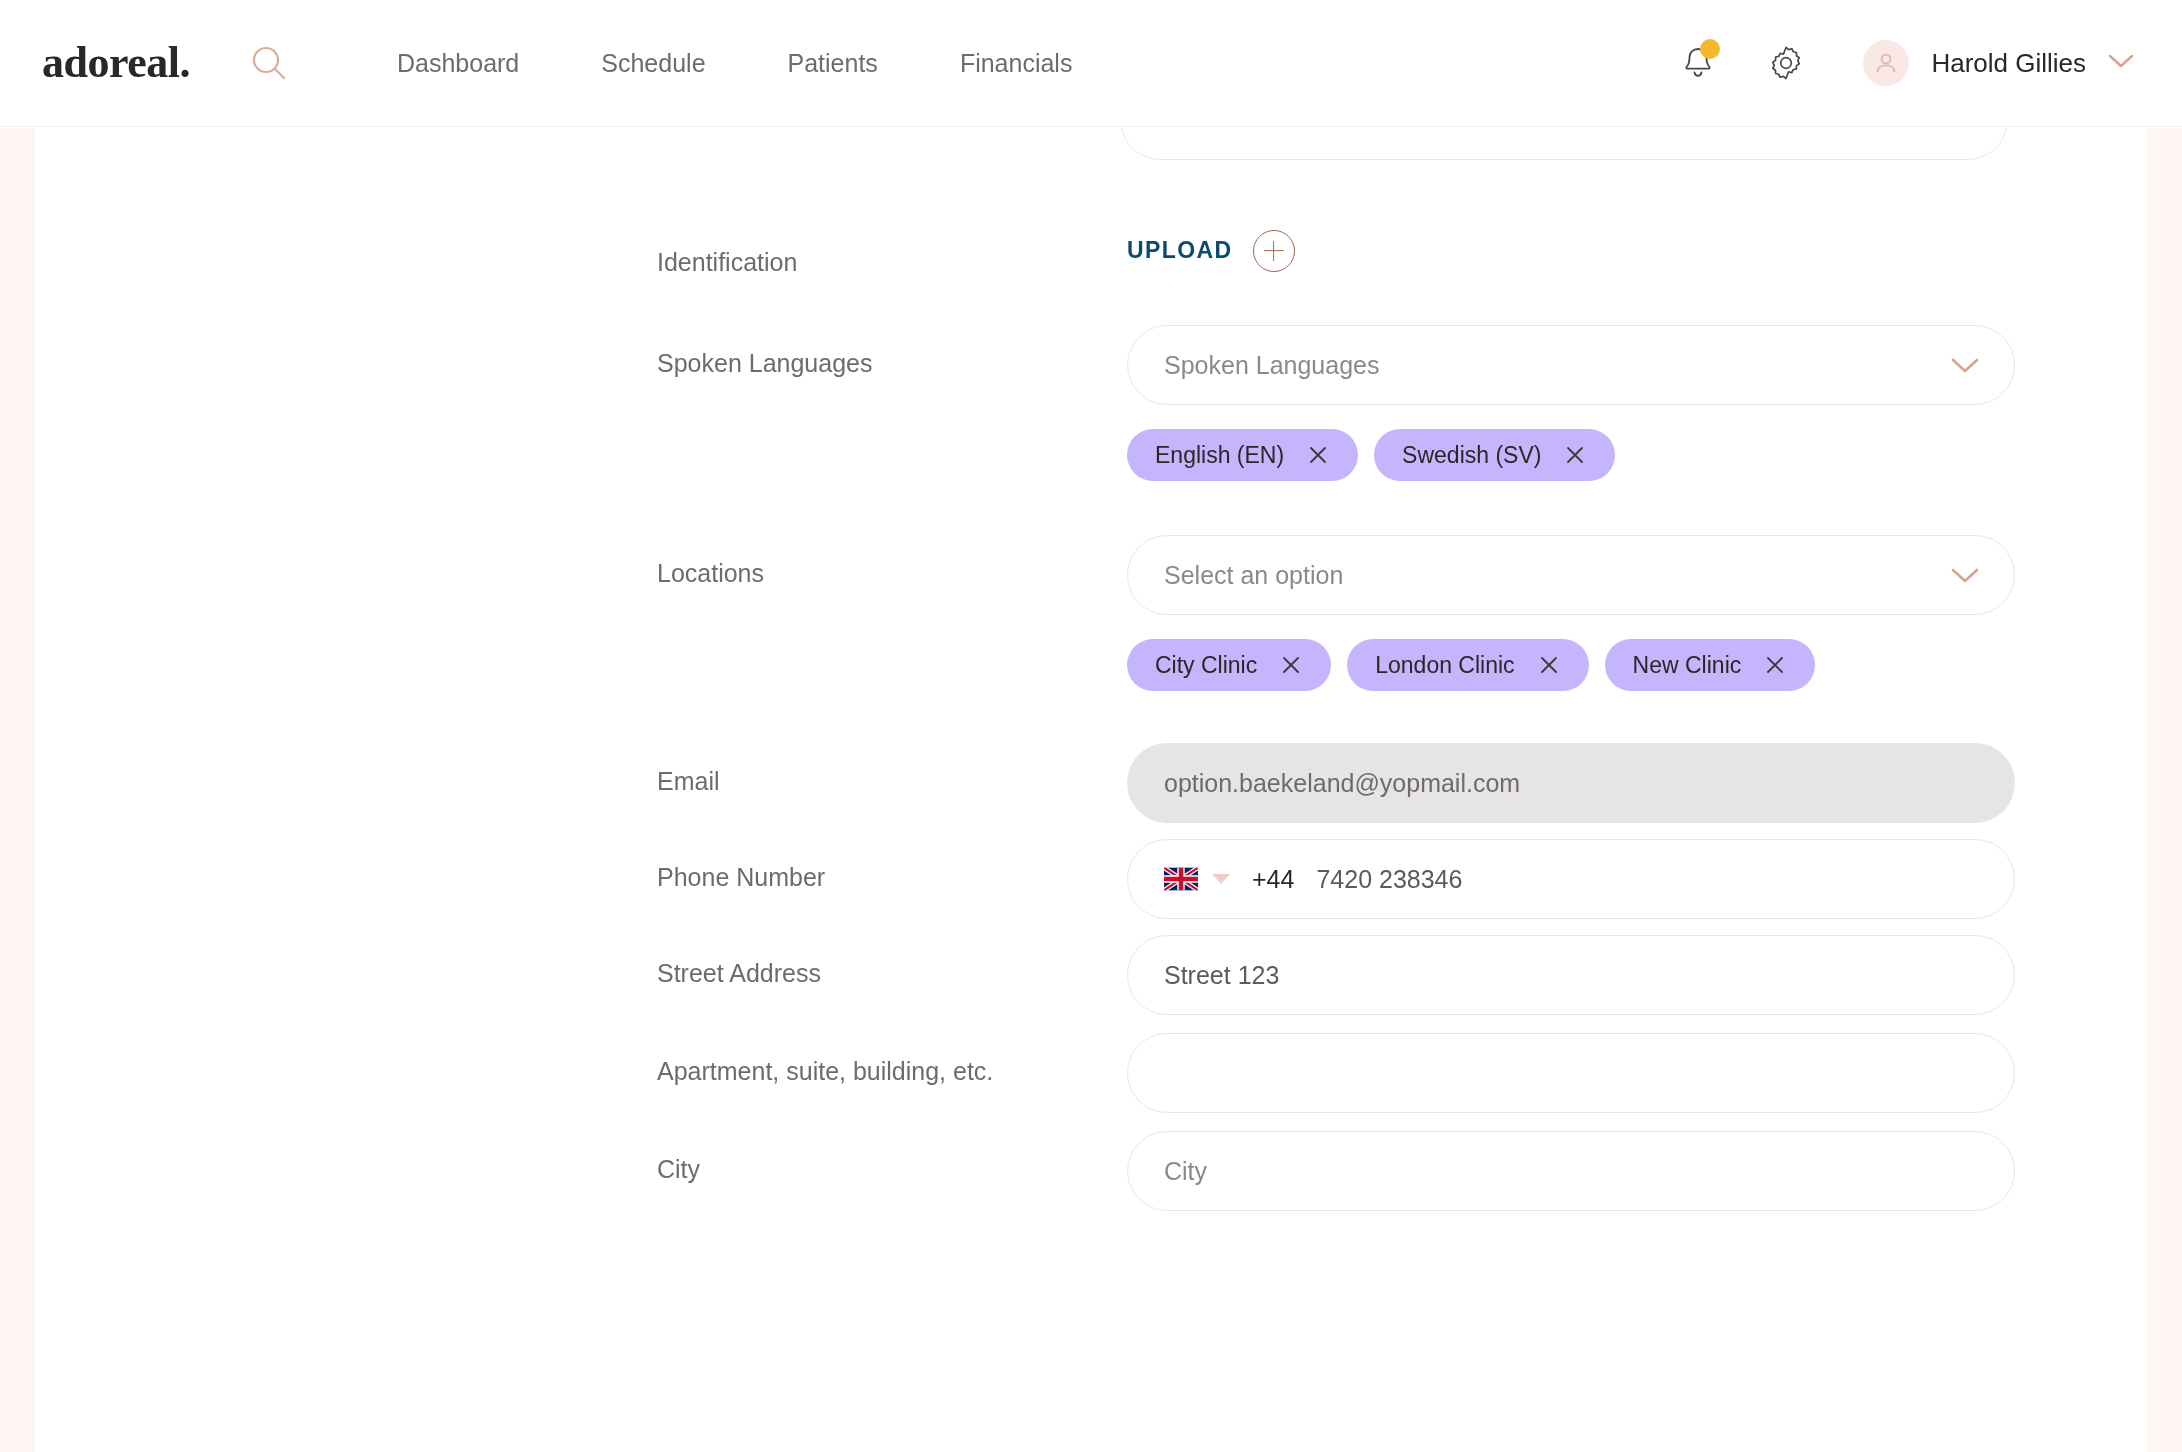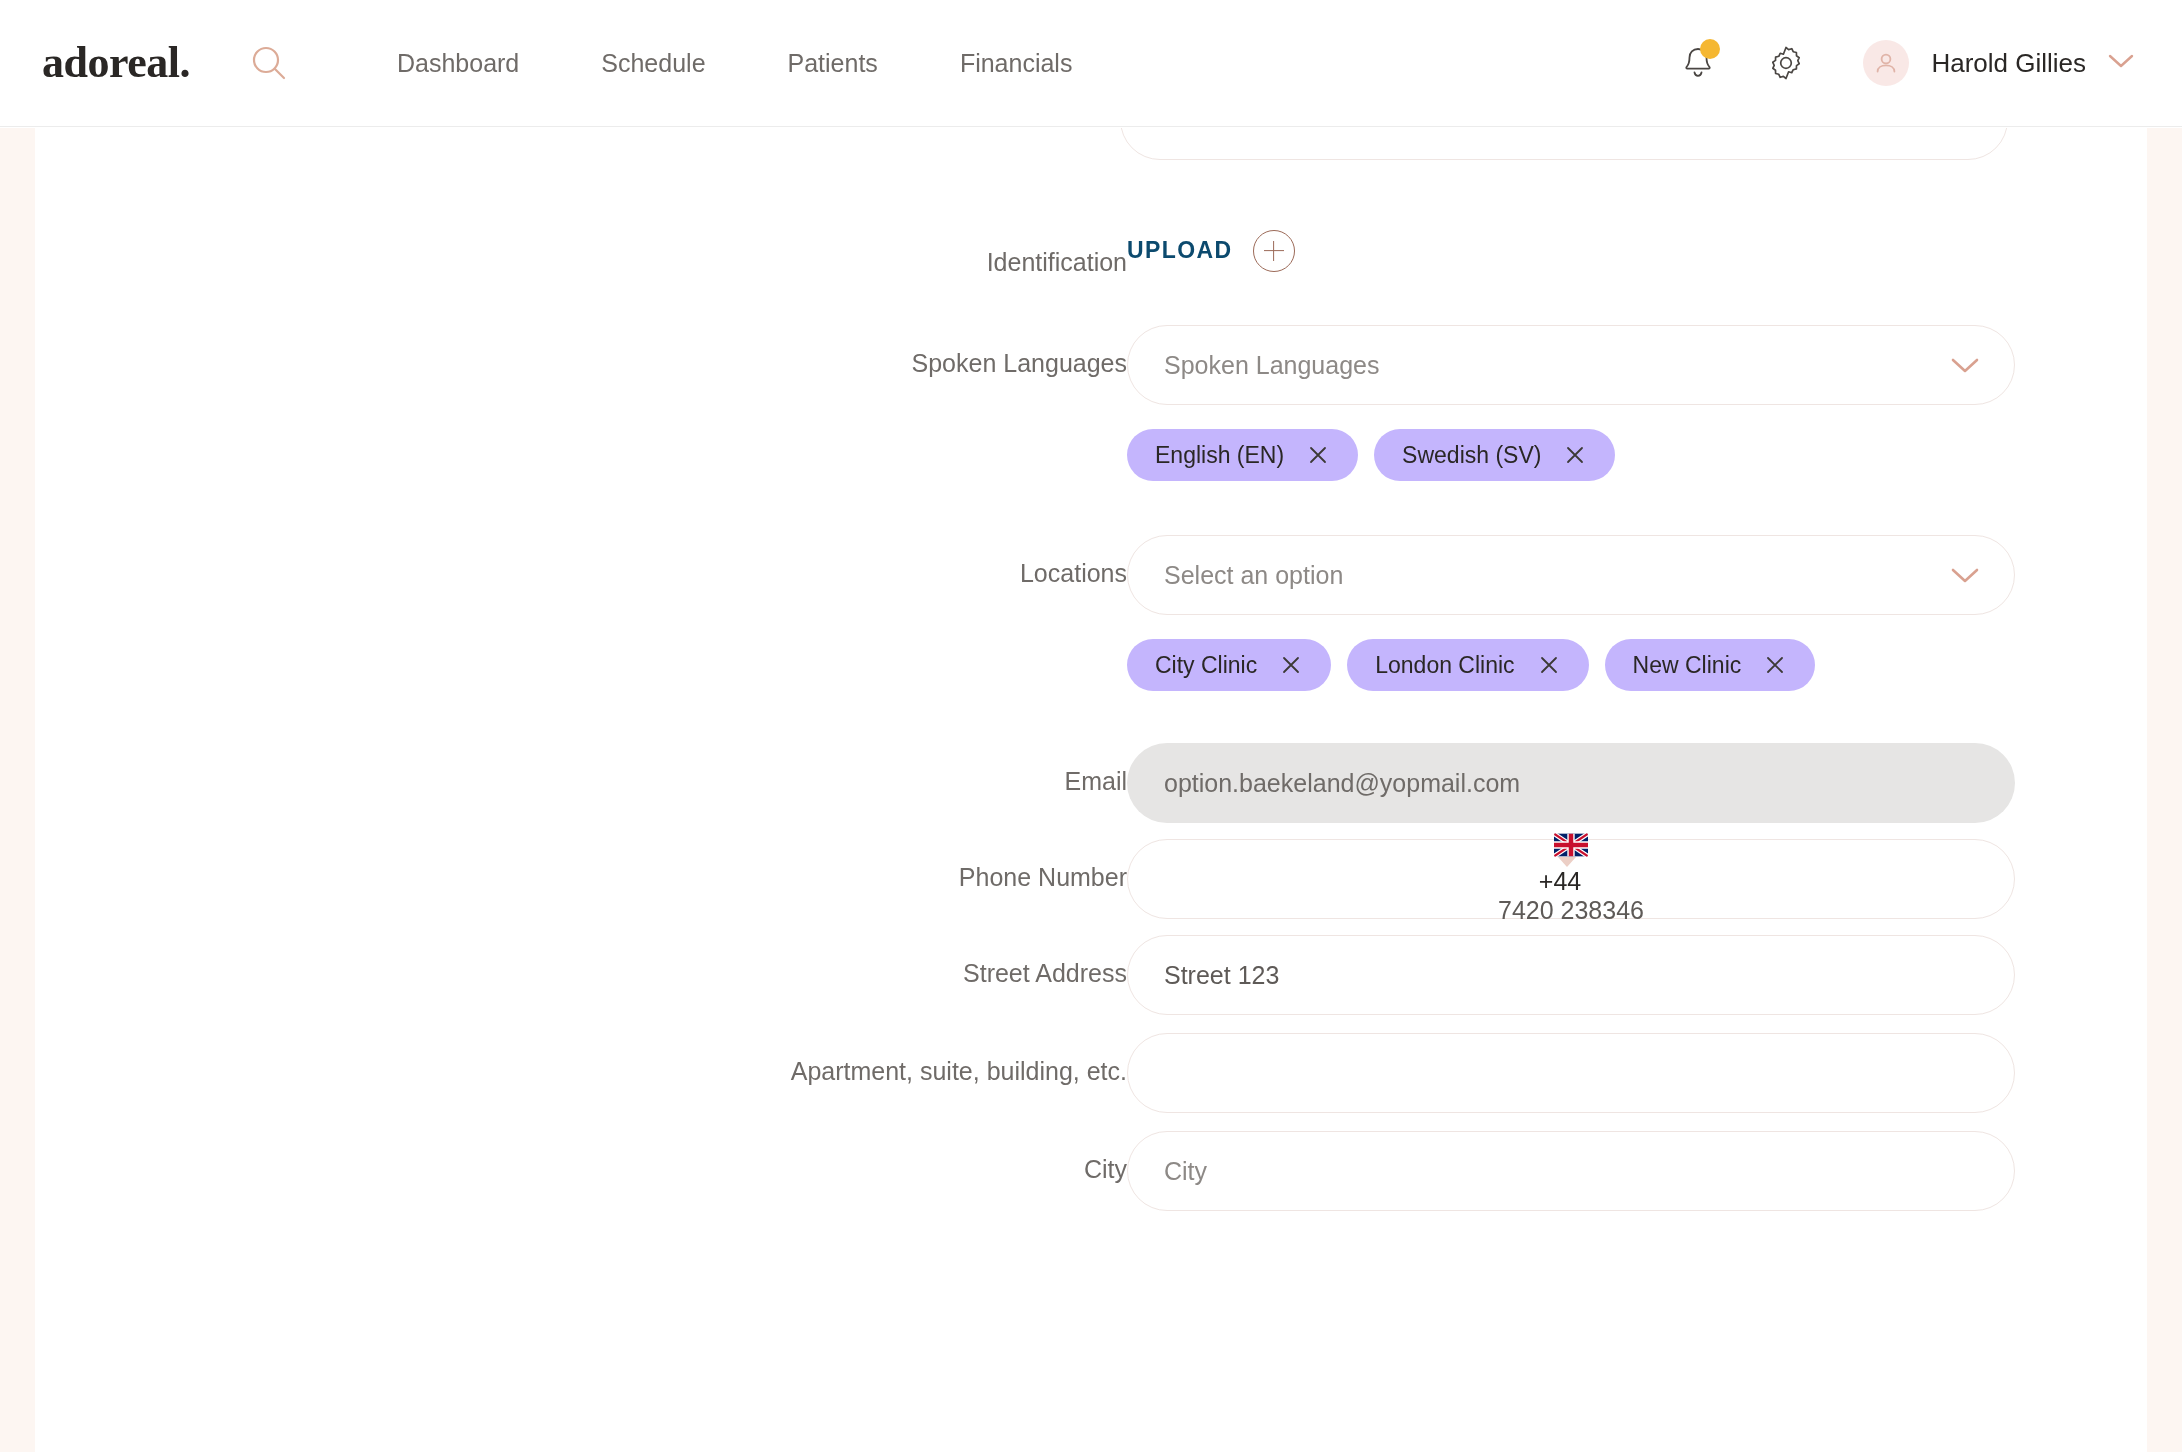--- a/index.html
+++ b/index.html
@@ -10,21 +10,20 @@
     overflow: hidden;
     background: #ffffff;
     font-family: "Liberation Sans", sans-serif;
   }
 
   .page {
     position: relative;
     width: 2182px;
     height: 1452px;
     background: #ffffff;
-    text-align: right;
   }
 
   
   .strip {
     position: absolute;
     top: 128px;
     bottom: 0;
     width: 35px;
     background: #fdf6f2;
   }
@@ -259,21 +258,20 @@
     justify-content: center;
     width: 24px; height: 24px;
   }
 
   
   .phone-inner {
     display: flex;
     align-items: center;
     gap: 0;
     width: 100%;
-    flex-direction: column;
   }
   .flag {
     width: 34px; height: 24px;
     position: relative;
     overflow: hidden;
     border-radius: 2px;
     flex: 0 0 auto;
   }
   .caret-down {
     width: 0; height: 0;

